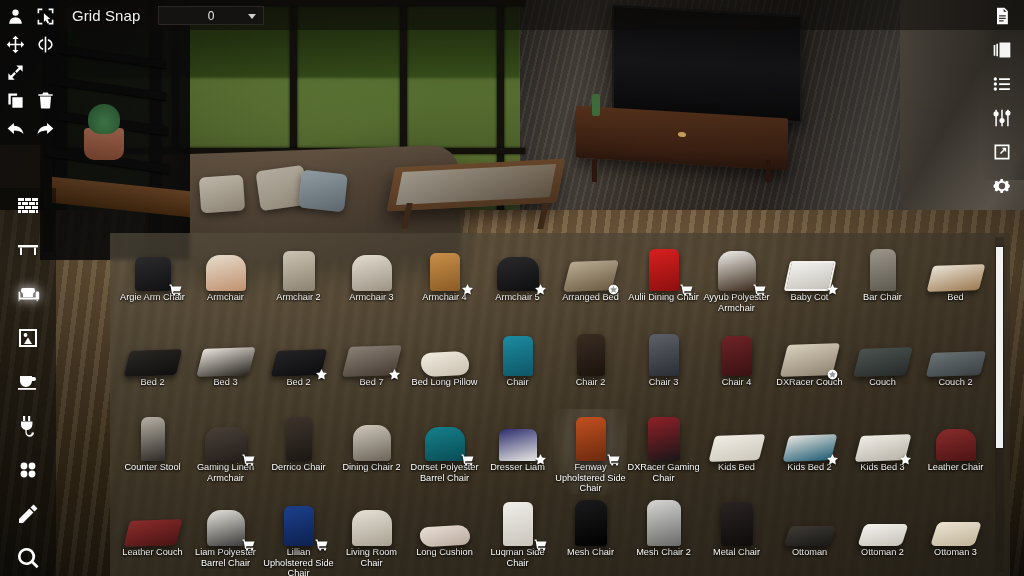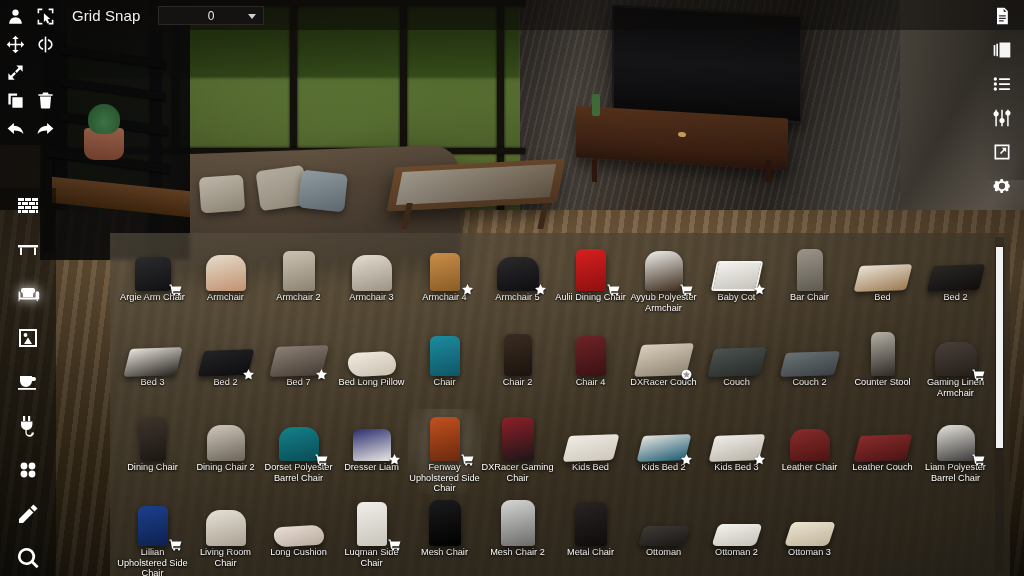--- a/index.html
+++ b/index.html
@@ -573,20 +573,32 @@
           </div>
           <div class="badge star">
             <svg viewBox="0 0 24 24">
               <path d="M12 1.8l3.1 6.4 7 1-5.1 4.9 1.2 6.9L12 17.8l-6.2 3.2 1.2-6.9L1.9 9.2l7-1z"></path>
             </svg>
           </div>
           <div class="asset-label">Armchair 5</div>
         </div>
         <div class="asset-card">
           <div class="thumb">
+            <div class="shape" style="width:48px;height:30px;background:linear-gradient(165deg,#b9ab93,#6d5b43);border-radius:4px;transform:skewX(-16deg) rotate(-2deg);"></div>
+          </div>
+          <div class="badge medal">
+            <svg viewBox="0 0 24 24">
+              <circle cx="12" cy="12" r="9"></circle>
+              <path d="M12 5.5l2 4.2 4.6.6-3.4 3.2.9 4.5L12 15.8 7.9 18l.9-4.5L5.4 10.3l4.6-.6z" fill="#9a9a9a"></path>
+            </svg>
+          </div>
+          <div class="asset-label">Arranged Bed</div>
+        </div>
+        <div class="asset-card">
+          <div class="thumb">
             <div class="shape" style="width:30px;height:42px;background:linear-gradient(165deg,#d81f1f,#8e1010);border-radius:6px 6px 3px 3px;"></div>
           </div>
           <div class="badge cart">
             <svg viewBox="0 0 24 24">
               <path d="M1 2h3.6l.9 3.4H23l-2.7 9H8.1L7.4 17H21v2H5.6L2.9 4H1z"></path>
               <circle cx="9.5" cy="20.5" r="2"></circle>
               <circle cx="18.5" cy="20.5" r="2"></circle>
             </svg>
           </div>
           <div class="asset-label">Aulii Dining Chair</div>
@@ -674,20 +686,26 @@
           <div class="asset-label">Chair</div>
         </div>
         <div class="asset-card">
           <div class="thumb">
             <div class="shape" style="width:28px;height:42px;background:linear-gradient(165deg,#3a2c22,#1b130d);border-radius:6px 6px 3px 3px;"></div>
           </div>
           <div class="asset-label">Chair 2</div>
         </div>
         <div class="asset-card">
           <div class="thumb">
+            <div class="shape" style="width:30px;height:42px;background:linear-gradient(165deg,#5d6068,#2b2e34);border-radius:6px 6px 3px 3px;"></div>
+          </div>
+          <div class="asset-label">Chair 3</div>
+        </div>
+        <div class="asset-card">
+          <div class="thumb">
             <div class="shape" style="width:30px;height:40px;background:linear-gradient(165deg,#6e2326,#3a1113);border-radius:6px 6px 3px 3px;"></div>
           </div>
           <div class="asset-label">Chair 4</div>
         </div>
         <div class="asset-card">
           <div class="thumb">
             <div class="shape" style="width:52px;height:32px;background:linear-gradient(165deg,#d9cfbd,#8f8372);border-radius:4px;transform:skewX(-16deg) rotate(-2deg);"></div>
           </div>
           <div class="badge medal">
             <svg viewBox="0 0 24 24">
@@ -725,21 +743,21 @@
               <circle cx="9.5" cy="20.5" r="2"></circle>
               <circle cx="18.5" cy="20.5" r="2"></circle>
             </svg>
           </div>
           <div class="asset-label">Gaming Linen Armchair</div>
         </div>
         <div class="asset-card">
           <div class="thumb">
             <div class="shape" style="width:26px;height:44px;background:linear-gradient(165deg,#3e342c,#1c1713);border-radius:6px 6px 3px 3px;"></div>
           </div>
-          <div class="asset-label">Dining Chair</div>
+          <div class="asset-label">Derrico Chair</div>
         </div>
         <div class="asset-card">
           <div class="thumb">
             <div class="shape" style="width:38px;height:36px;background:linear-gradient(165deg,#cfc8bb,#6b6358);border-radius:14px 14px 4px 4px;"></div>
           </div>
           <div class="asset-label">Dining Chair 2</div>
         </div>
         <div class="asset-card">
           <div class="thumb">
             <div class="shape" style="width:40px;height:34px;background:linear-gradient(165deg,#14818c,#0a4c54);border-radius:14px 14px 4px 4px;"></div>

